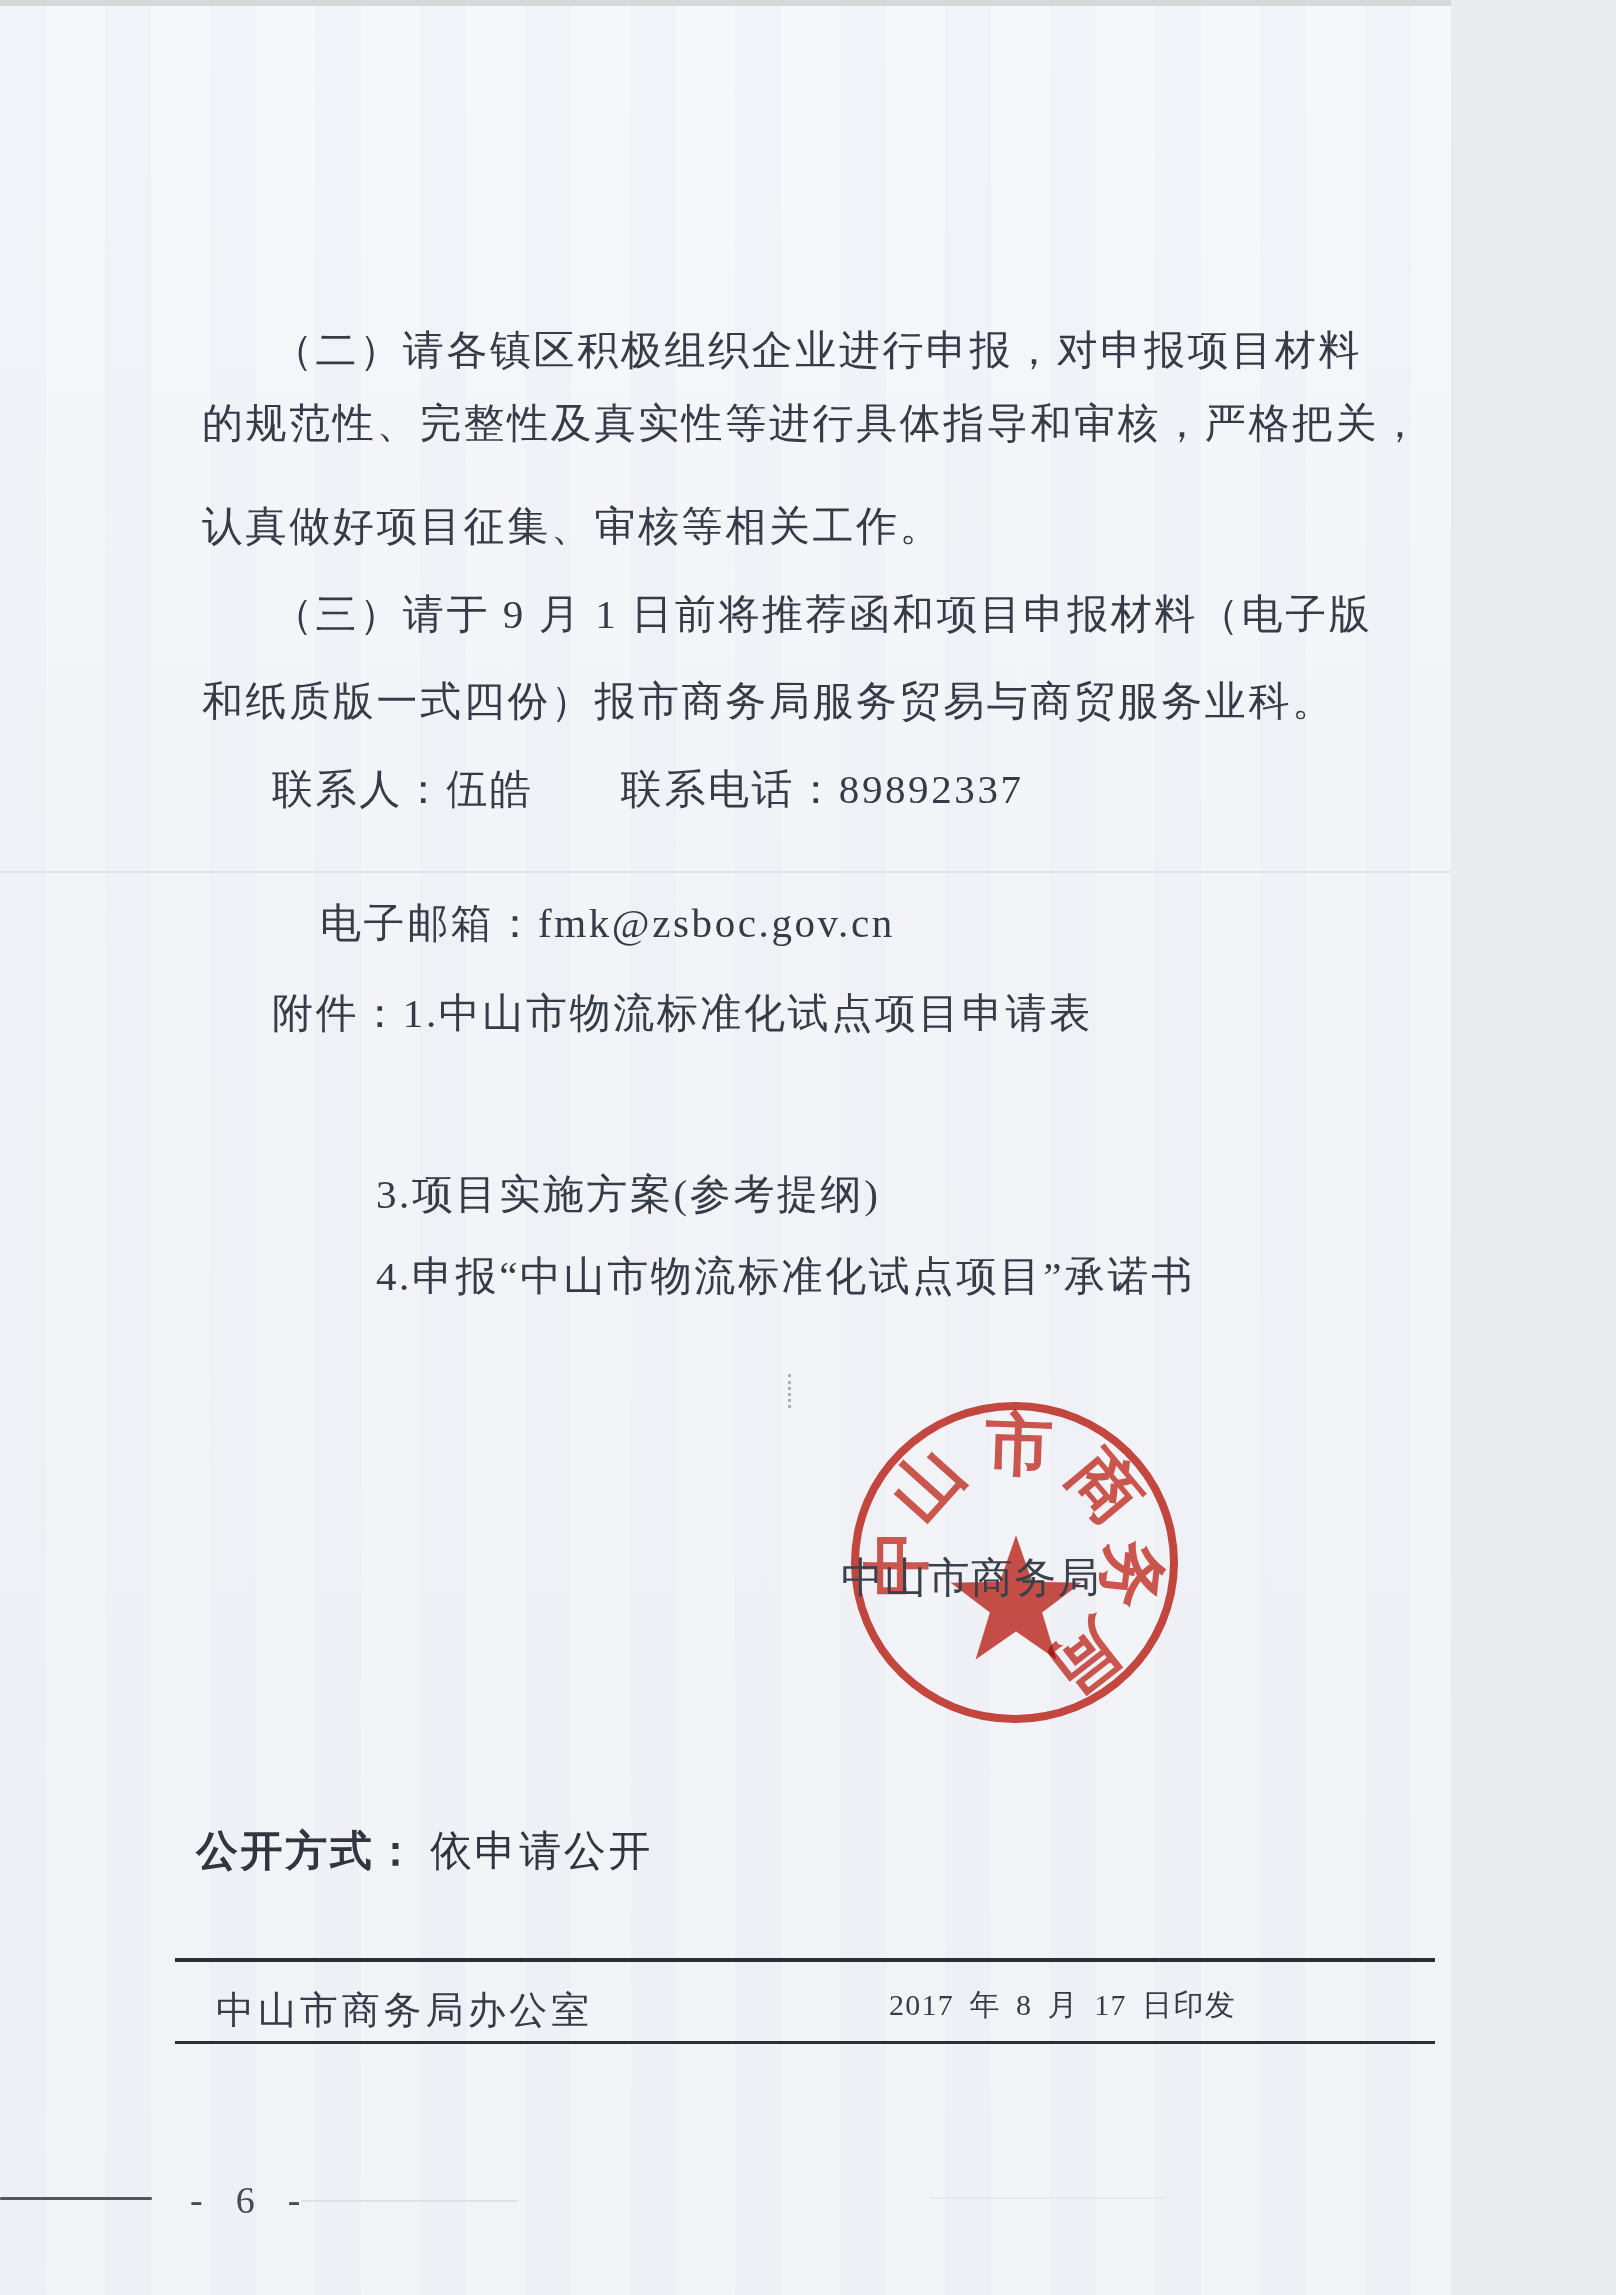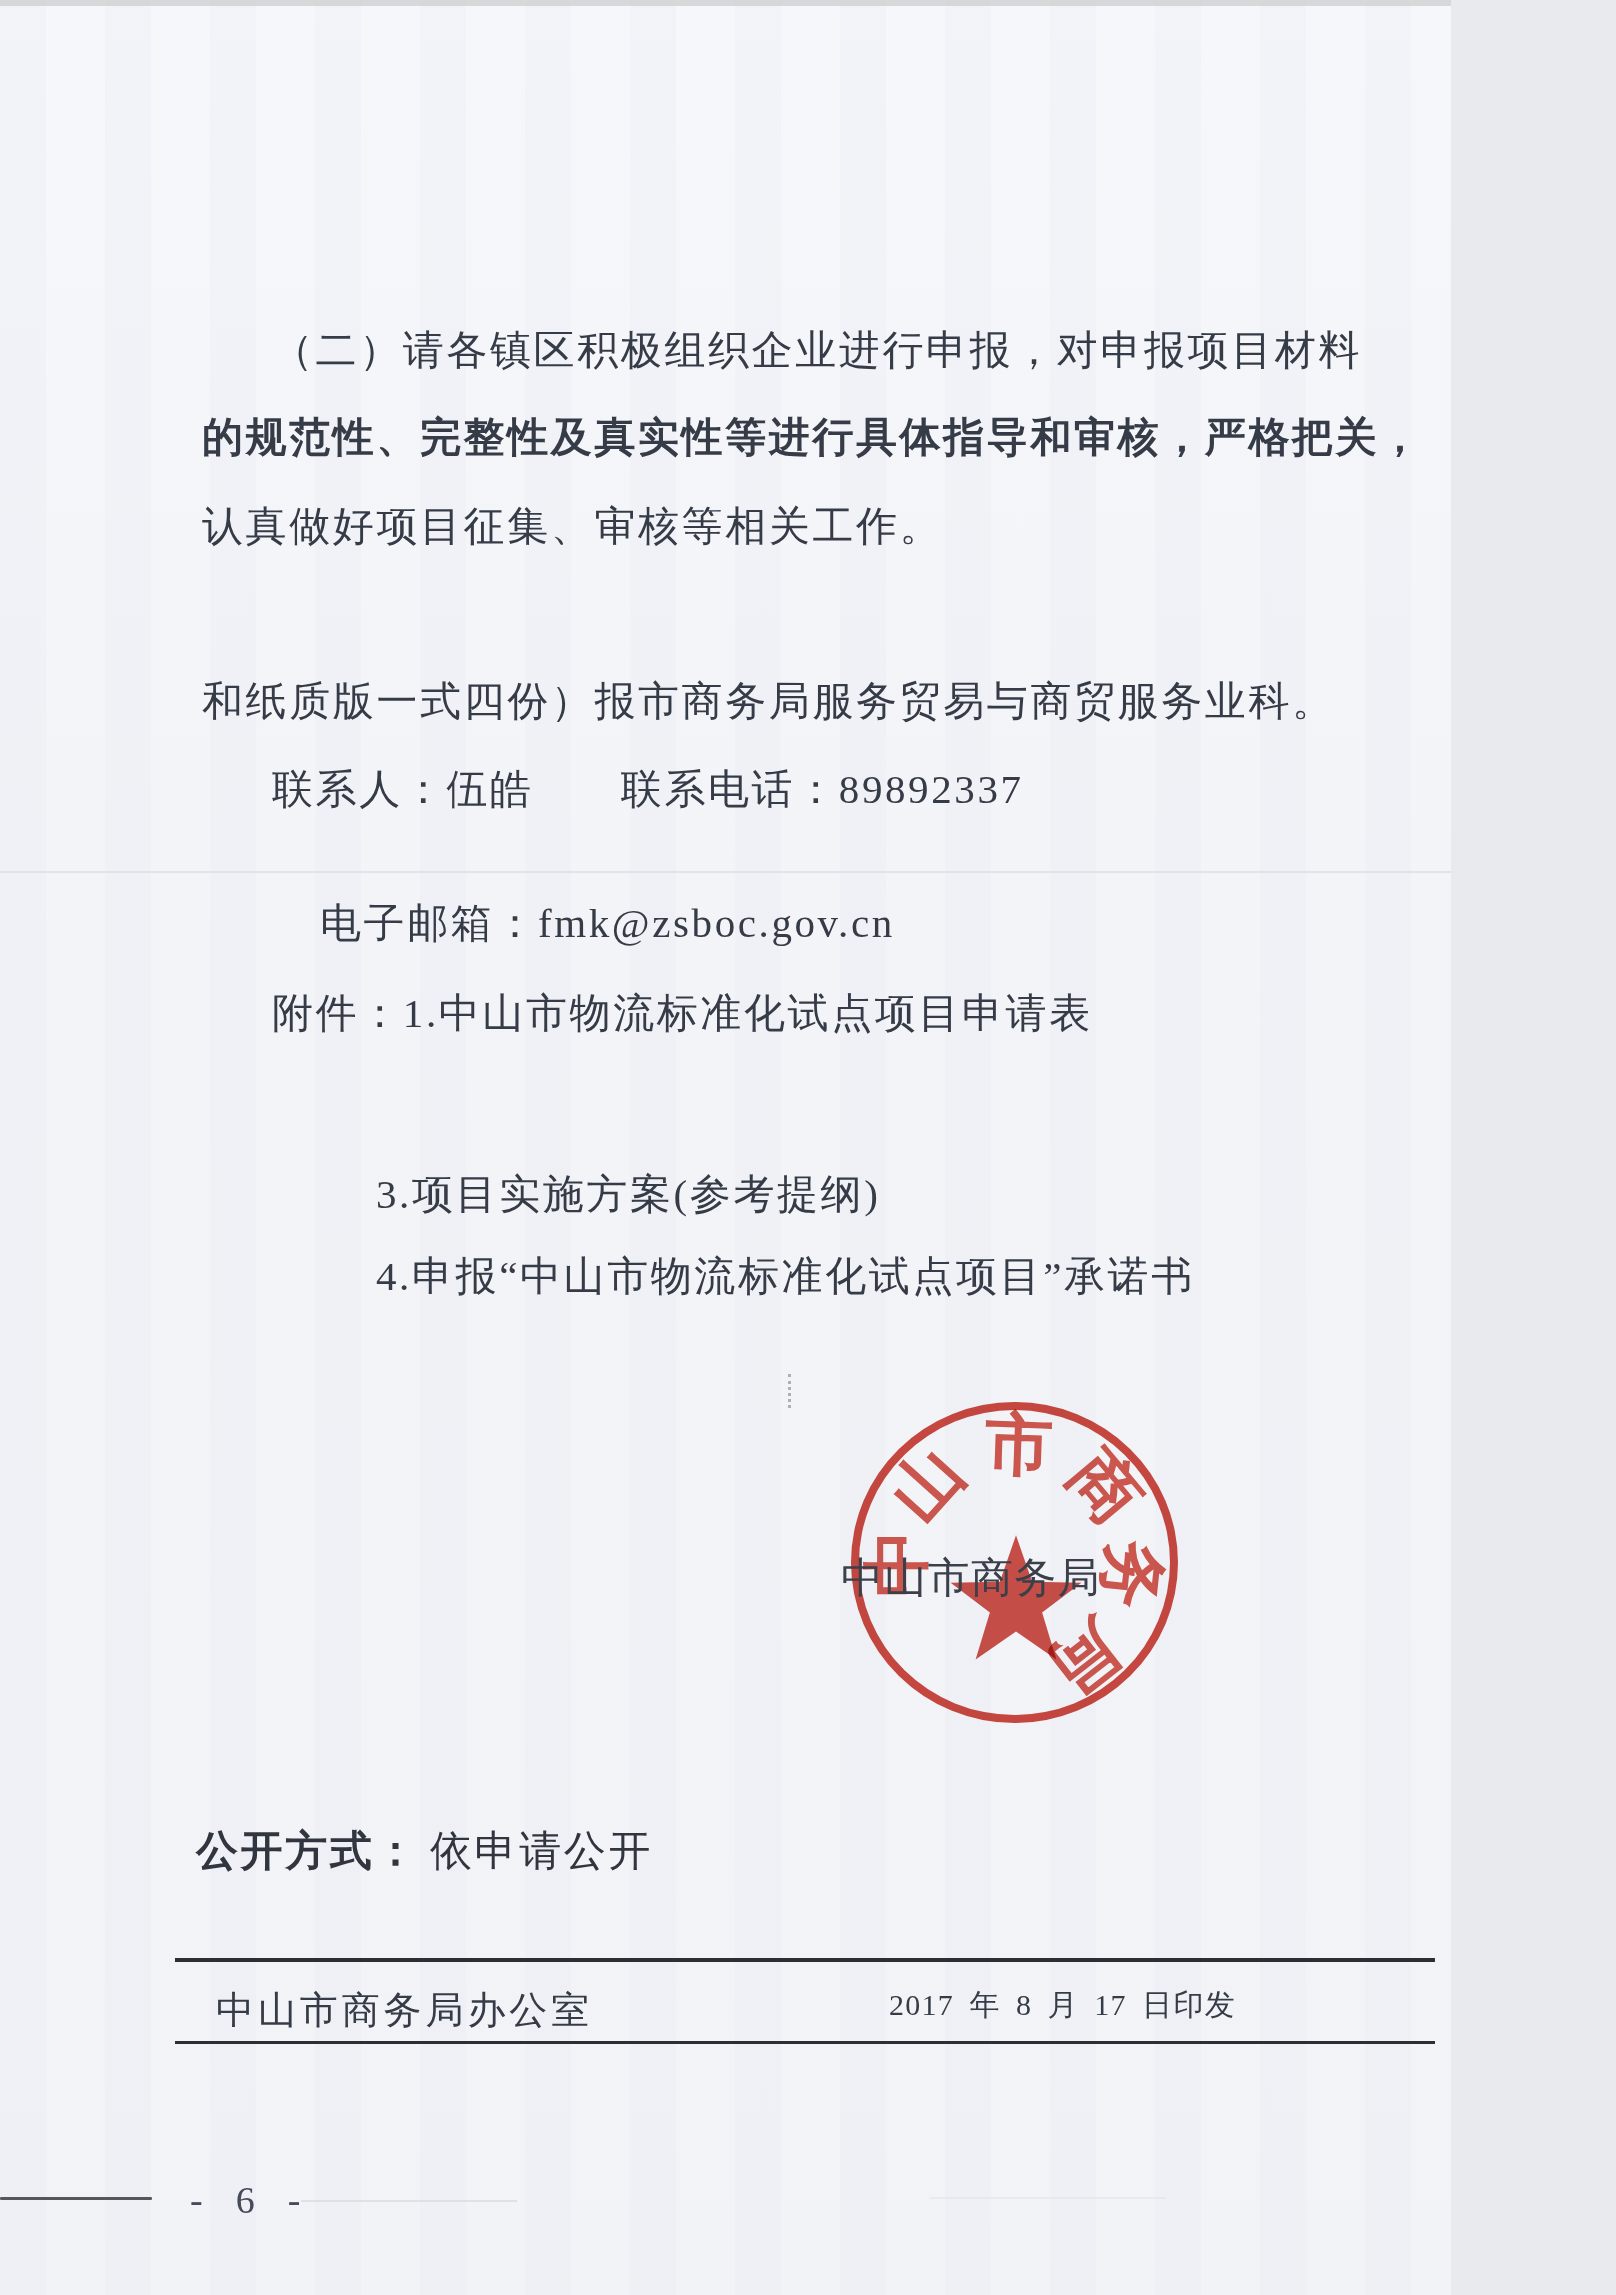--- a/index.html
+++ b/index.html
@@ -20,21 +20,21 @@
   .tick2{left:1526px;top:1359px;height:27.5px;border-left:2.6px dotted #9aa1ad;}
 
   .bodyline{
     position:absolute;
     font-size:41px;line-height:46px;letter-spacing:2.6px;
     color:#363c47;white-space:nowrap;
   }
   .ind{left:272px;}
   .noind{left:202px;}
   .l0{top:327px;}
-  .l1{top:414px;font-weight:bold;}
+  .l1{top:400px;}
   .l2{top:503px;}
   .l3{top:591px;}
   .l4{top:678px;}
   .l5{top:766px;}
   .l6{top:900px;margin-left:48px;}
   .att0{top:990px;left:272px;}
   .att1{top:1078px;left:376px;}
   .att2{top:1165px;left:376px;margin-top:6px;}
   .att3{top:1253px;left:376px;}
 
@@ -99,20 +99,21 @@
 <div class="page">
 
   <div class="scan-top-strip"></div>
   <div class="scan-band"></div>
   <div class="tickmark tick1"></div>
   <div class="tickmark tick2"></div>
 
   <div class="bodyline ind l0">（二）请各镇区积极组织企业进行申报，对申报项目材料</div>
   <div class="bodyline noind l1">的规范性、完整性及真实性等进行具体指导和审核，严格把关，</div>
   <div class="bodyline noind l2">认真做好项目征集、审核等相关工作。</div>
+  <div class="bodyline ind l3">（三）请于 9 月 1 日前将推荐函和项目申报材料（电子版</div>
   <div class="bodyline noind l4">和纸质版一式四份）报市商务局服务贸易与商贸服务业科。</div>
   <div class="bodyline ind l5">联系人：伍皓　　联系电话：89892337</div>
   <div class="bodyline ind l6">电子邮箱：fmk@zsboc.gov.cn</div>
 
   <div class="bodyline att0">
     <span>附件：</span><span>1.中山市物流标准化试点项目申请表</span>
   </div>
   <div class="bodyline att2">3.项目实施方案(参考提纲)</div>
   <div class="bodyline att3">4.申报“中山市物流标准化试点项目”承诺书</div>
 

